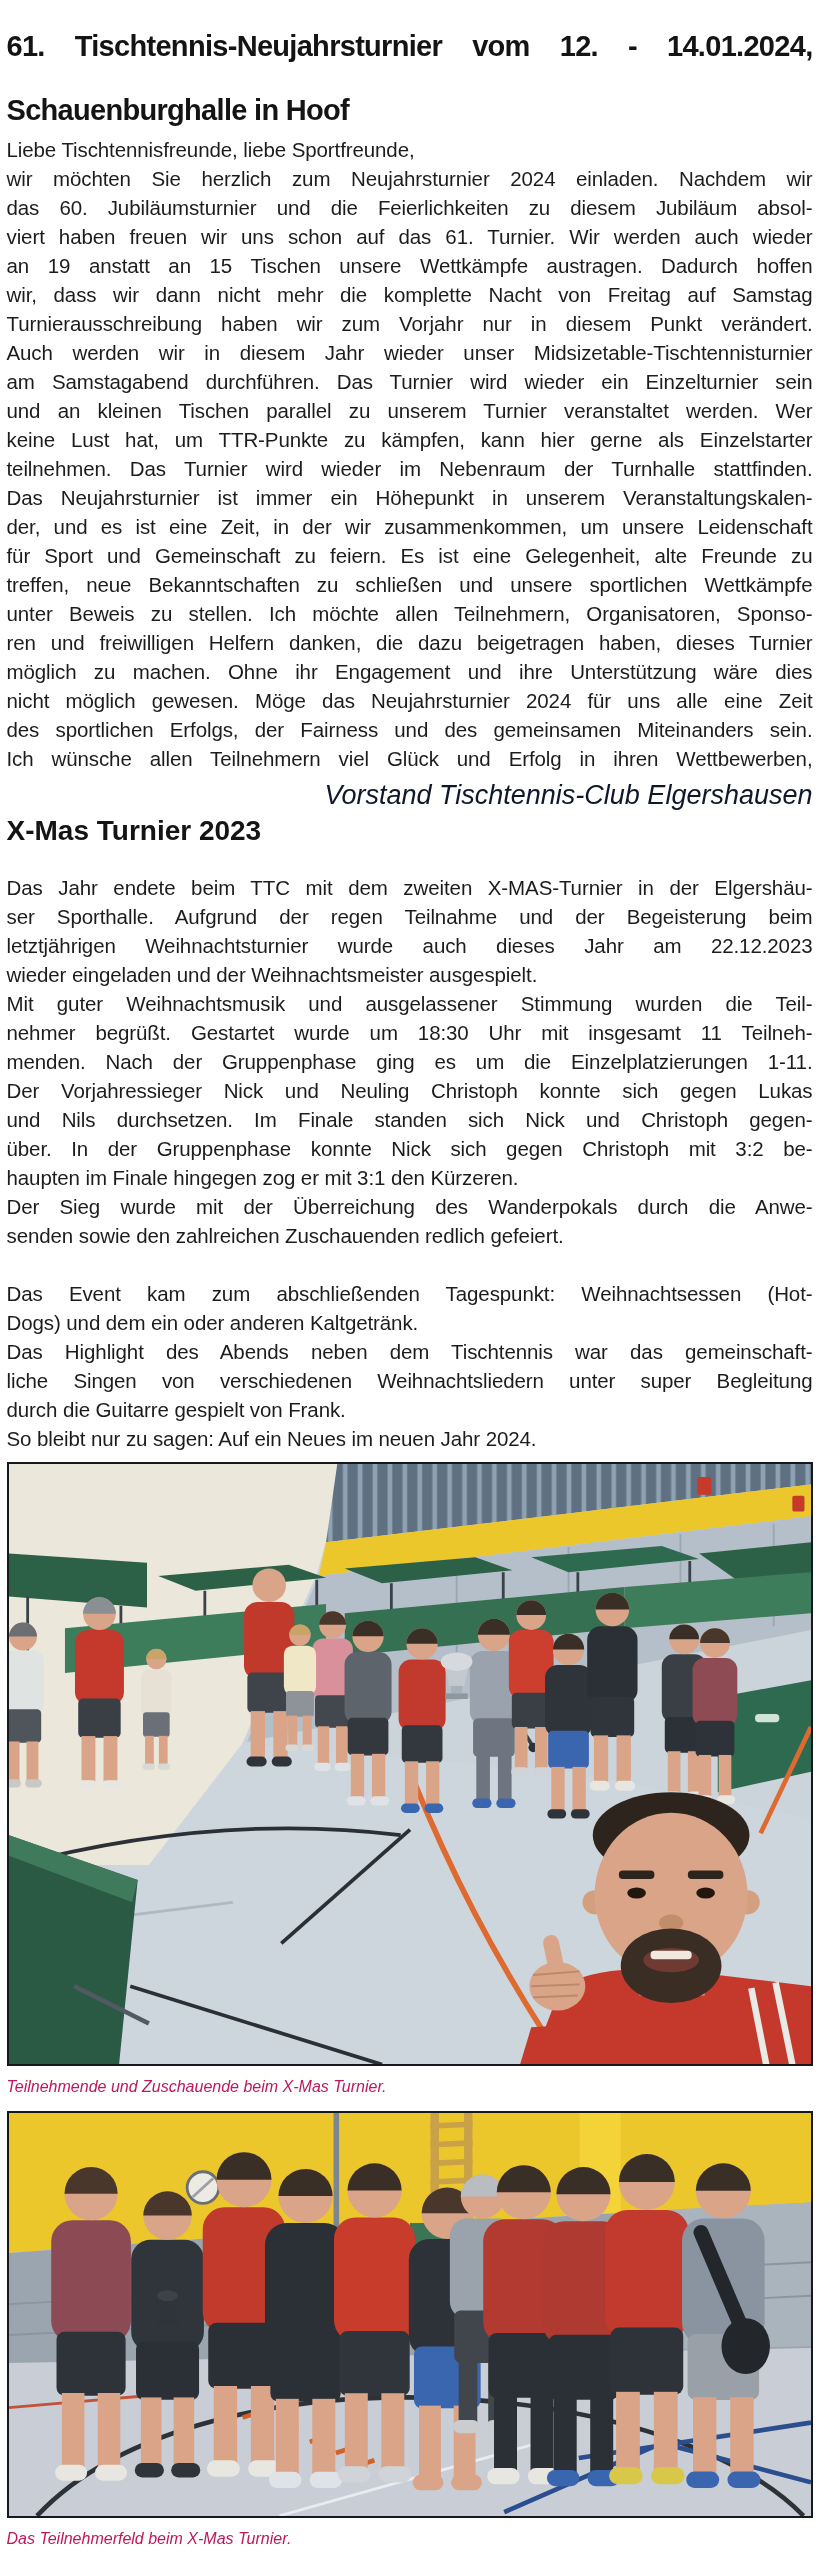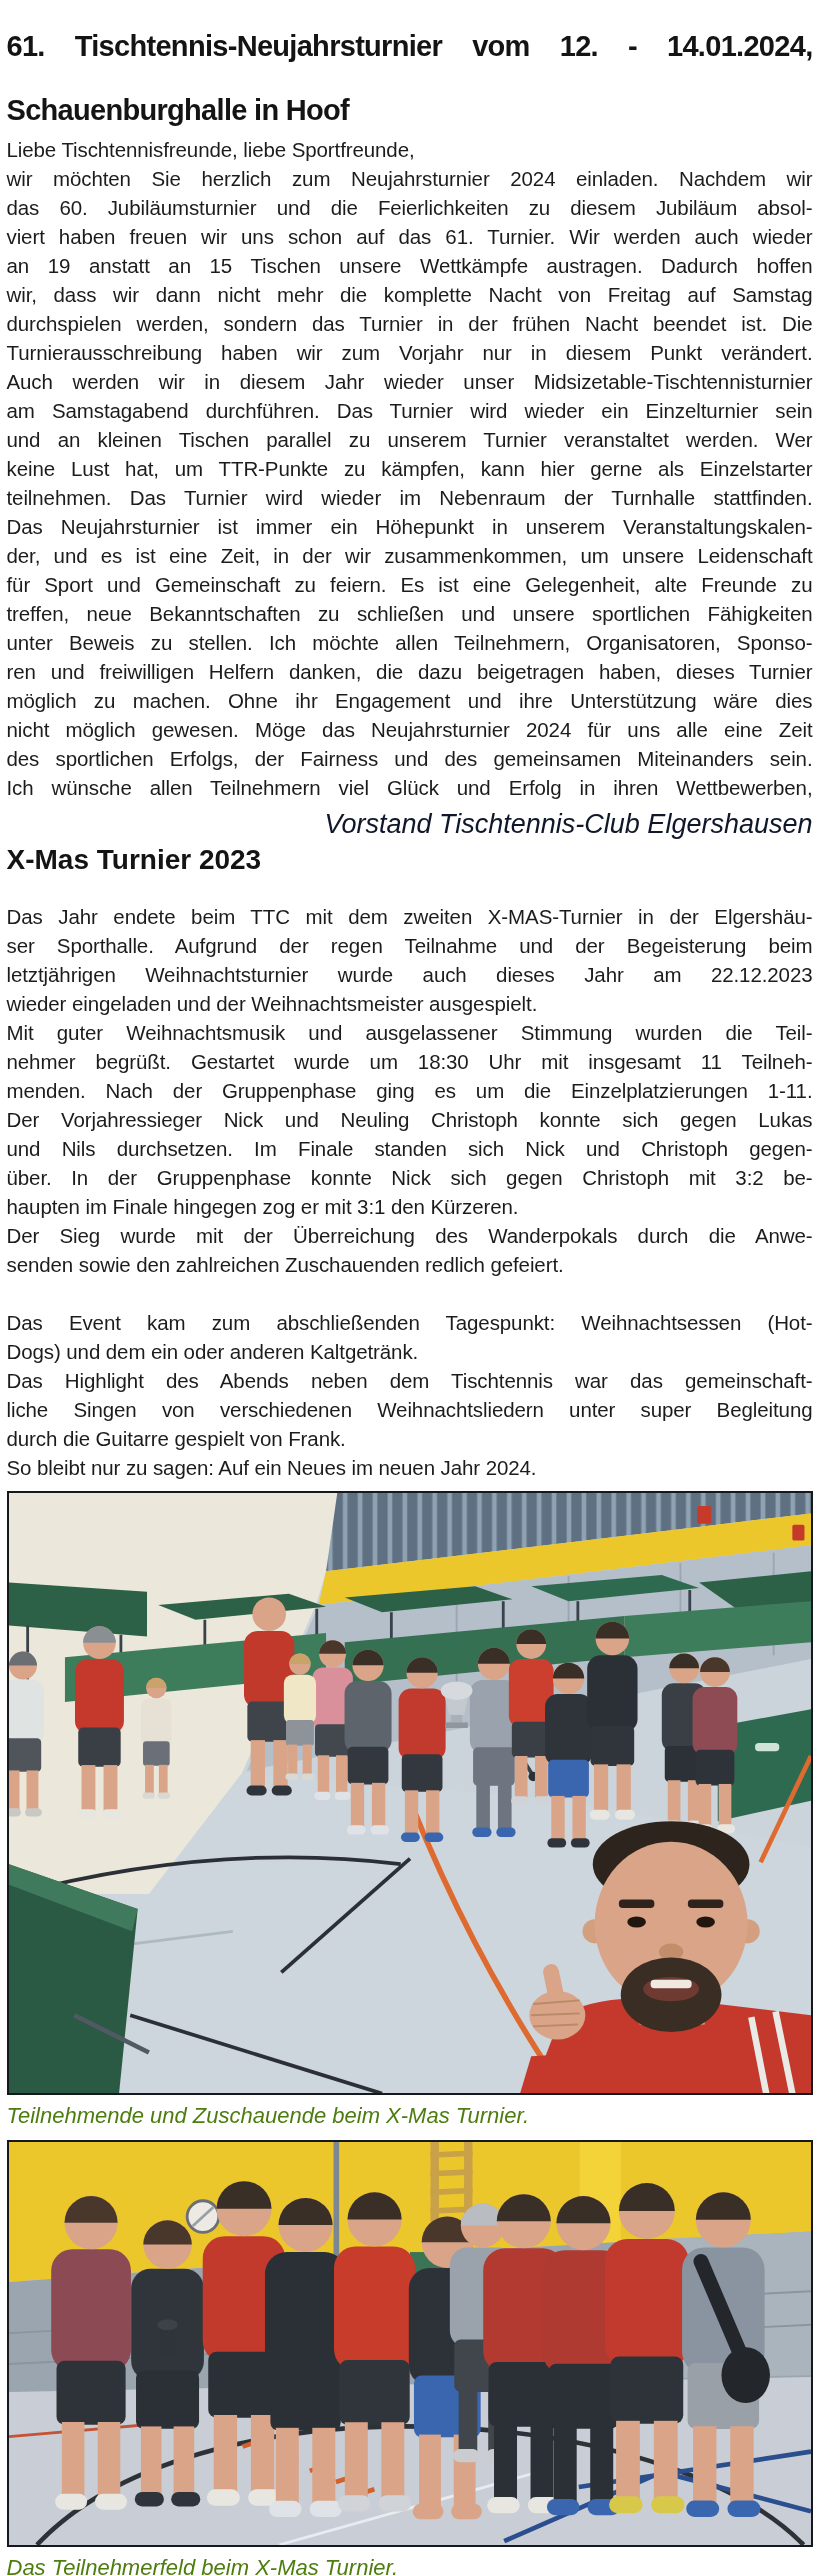--- a/index.html
+++ b/index.html
@@ -20,51 +20,50 @@
     font-size:20.5px;line-height:29px;letter-spacing:-0.1px;color:#1c1c1c;
   }
   .line.just{text-align:justify;text-align-last:justify;-moz-text-align-last:justify;}
   .signature{
     font-style:italic;text-align:right;font-size:27px;line-height:29px;margin-top:7.4px;color:#0f172a;
   }
   .h2{font-weight:bold;font-size:28px;line-height:32px;margin-top:5.6px;color:#141414;}
   .photo{border:2.8px solid #15181c;margin-top:8.4px;background:#cbd4da;}
   .photo.second{margin-top:10.2px;background:#c9ced6;}
   .photo svg{display:block;width:100%;height:auto;}
-  .caption{font-style:italic;font-size:22px;line-height:28px;margin-top:6.5px;color:#4d7c0f;}
+  .caption{font-style:italic;font-size:16px;line-height:28px;margin-top:6.5px;color:#be185d;}
   .caption.second{margin-top:7.4px;}
 </style>
 </head>
 <body>
 
 <div class="page">
 
   <div class="h1">
     <div class="h1line just">61. Tischtennis-Neujahrsturnier vom 12. - 14.01.2024,</div>
     <div class="h1line">Schauenburghalle in Hoof</div>
   </div>
 
   <div class="bodyblock">
       <div class="line">Liebe Tischtennisfreunde, liebe Sportfreunde,</div>
       <div class="line just">wir möchten Sie herzlich zum Neujahrsturnier 2024 einladen. Nachdem wir</div>
       <div class="line just">das 60. Jubiläumsturnier und die Feierlichkeiten zu diesem Jubiläum absol-</div>
       <div class="line just">viert haben freuen wir uns schon auf das 61. Turnier. Wir werden auch wieder</div>
       <div class="line just">an 19 anstatt an 15 Tischen unsere Wettkämpfe austragen. Dadurch hoffen</div>
       <div class="line just">wir, dass wir dann nicht mehr die komplette Nacht von Freitag auf Samstag</div>
-      <div class="line just">durchspielen werden, sondern das Turnier in der frühen Nacht beendet ist. Die</div>
       <div class="line just">Turnierausschreibung haben wir zum Vorjahr nur in diesem Punkt verändert.</div>
       <div class="line just">Auch werden wir in diesem Jahr wieder unser Midsizetable-Tischtennisturnier</div>
       <div class="line just">am Samstagabend durchführen. Das Turnier wird wieder ein Einzelturnier sein</div>
       <div class="line just">und an kleinen Tischen parallel zu unserem Turnier veranstaltet werden. Wer</div>
       <div class="line just">keine Lust hat, um TTR-Punkte zu kämpfen, kann hier gerne als Einzelstarter</div>
       <div class="line just">teilnehmen. Das Turnier wird wieder im Nebenraum der Turnhalle stattfinden.</div>
       <div class="line just">Das Neujahrsturnier ist immer ein Höhepunkt in unserem Veranstaltungskalen-</div>
       <div class="line just">der, und es ist eine Zeit, in der wir zusammenkommen, um unsere Leidenschaft</div>
       <div class="line just">für Sport und Gemeinschaft zu feiern. Es ist eine Gelegenheit, alte Freunde zu</div>
-      <div class="line just">treffen, neue Bekanntschaften zu schließen und unsere sportlichen Fähigkeiten</div>
+      <div class="line just">treffen, neue Bekanntschaften zu schließen und unsere sportlichen Wettkämpfe</div>
       <div class="line just">unter Beweis zu stellen. Ich möchte allen Teilnehmern, Organisatoren, Sponso-</div>
       <div class="line just">ren und freiwilligen Helfern danken, die dazu beigetragen haben, dieses Turnier</div>
       <div class="line just">möglich zu machen. Ohne ihr Engagement und ihre Unterstützung wäre dies</div>
       <div class="line just">nicht möglich gewesen. Möge das Neujahrsturnier 2024 für uns alle eine Zeit</div>
       <div class="line just">des sportlichen Erfolgs, der Fairness und des gemeinsamen Miteinanders sein.</div>
       <div class="line just">Ich wünsche allen Teilnehmern viel Glück und Erfolg in ihren Wettbewerben,</div>
     </div>
 
   <div class="signature">Vorstand Tischtennis-Club Elgershausen</div>
 

